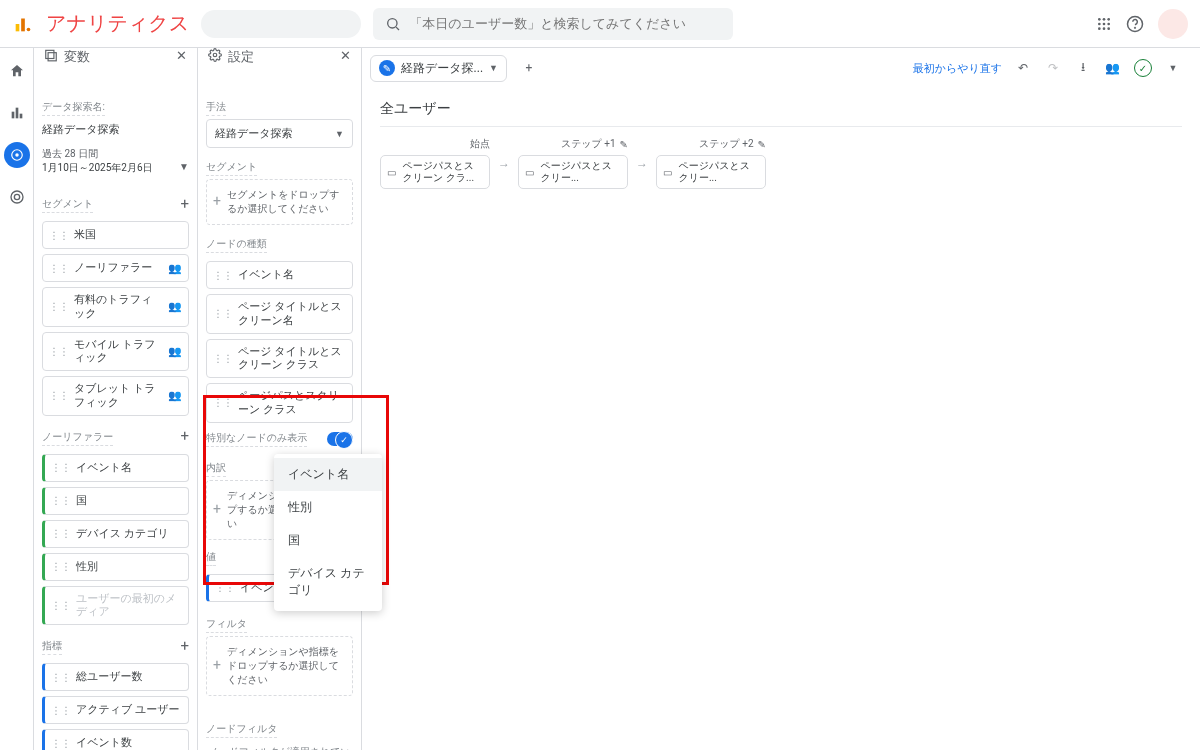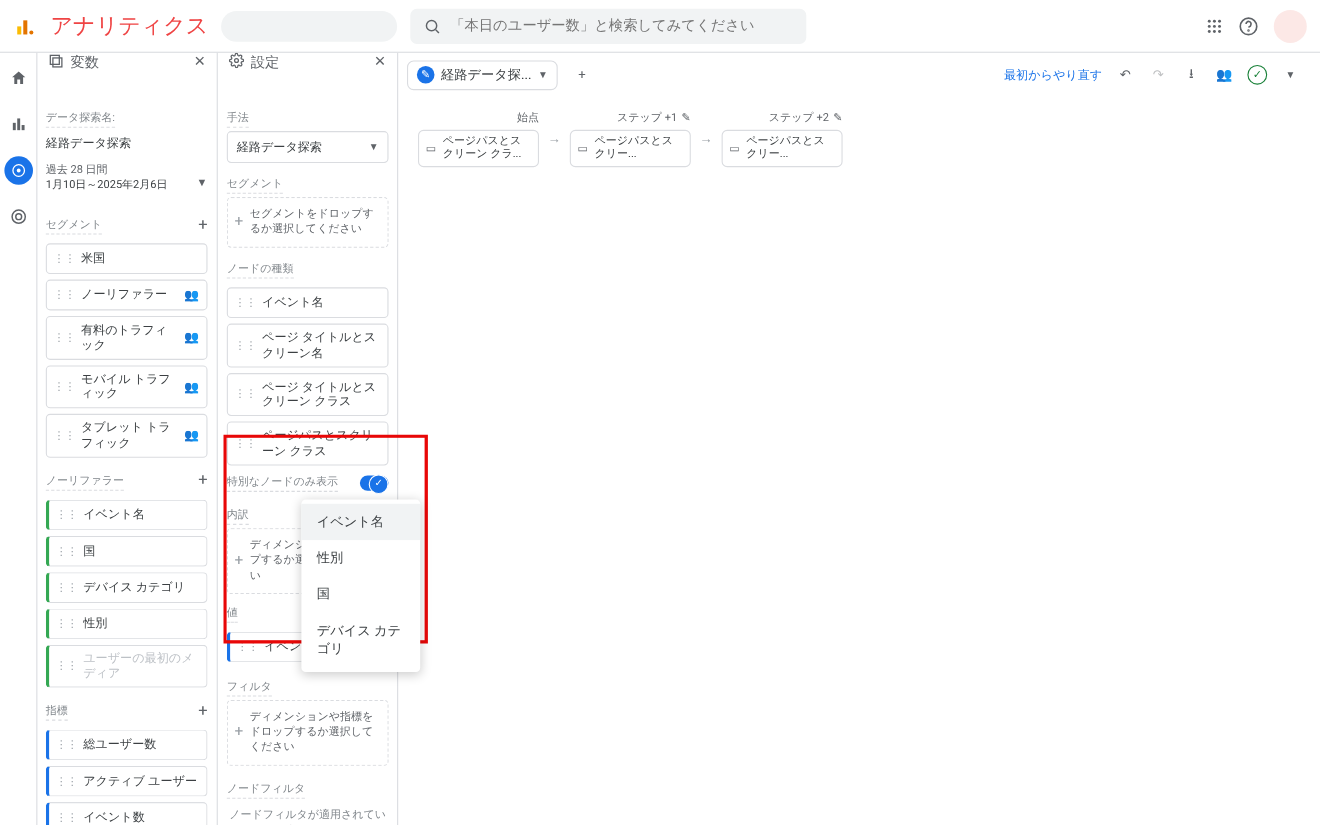--- a/index.html
+++ b/index.html
@@ -296,21 +296,21 @@
           <span class="h">⋮⋮</span>
           <span class="t">イベント数</span>
         </div>
 
       <div class="lab" style="margin-top:10px">フィルタ</div>
       <div class="dashedbox">
           <span class="plus">+</span>
           <span>ディメンションや指標をドロップするか選択してください</span>
         </div>
 
-      <div class="lab" style="margin-top:14px">ノードフィルタ</div>
+      <div class="lab" style="margin-top:26px">ノードフィルタ</div>
       <div class="nf-text">ノードフィルタが適用されていません。</div>
     </div>
   </div>
 
   <div class="canvas">
     <div class="tabbar">
       <div class="tabchip">
         <span class="dot">✎</span>
         <span>経路データ探...</span>
         <span style="font-size:9px;color:#5f6368">▼</span>
@@ -321,20 +321,21 @@
         <span class="tb-link">最初からやり直す</span>
         <span class="tb-ic">↶</span>
         <span class="tb-ic" style="opacity:.4">↷</span>
         <span class="tb-ic">⭳</span>
         <span class="tb-ic">👥</span>
         <span class="tb-ic green">✓</span>
         <span class="tb-ic" style="font-size:9px">▼</span>
       </div>
     </div>
     <div class="canvas-body">
+      <div class="seg-title">全ユーザー</div>
       <div class="steps">
         <div class="step-col">
           <div class="step-hd">
               <span>始点</span>
             </div>
           <div class="step-pill">
               <span class="ic">▭</span>
               <span class="tx">ページパスとスクリーン クラ...</span>
             </div>
         </div>

